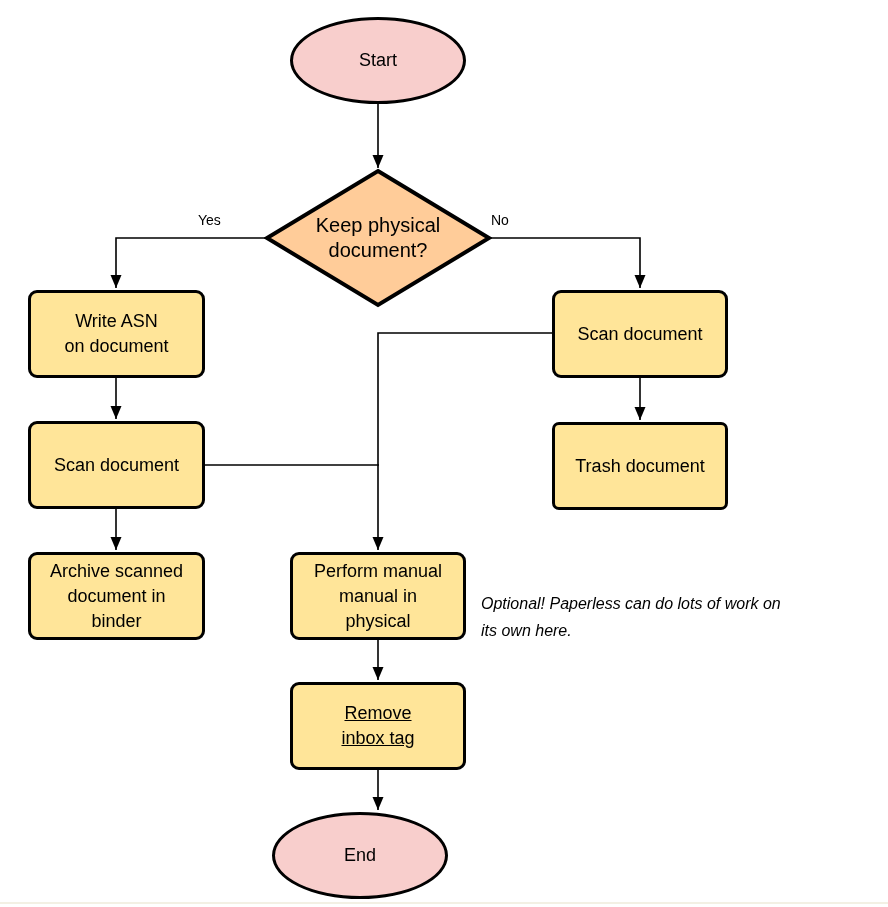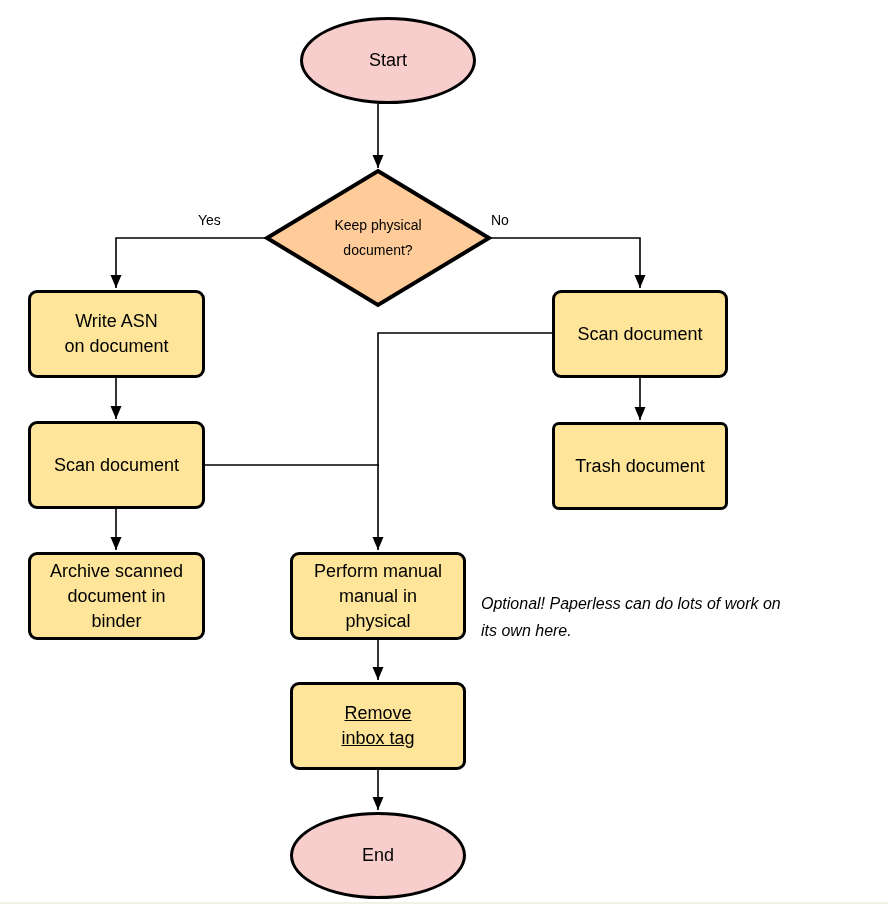--- a/index.html
+++ b/index.html
@@ -45,21 +45,21 @@
     z-index: 1;
   }
   .decision-label {
     position: absolute;
     z-index: 2;
     display: flex;
     flex-direction: column;
     justify-content: center;
     align-items: center;
     text-align: center;
-    font-size: 14px;
+    font-size: 20px;
     line-height: 25px;
   }
   .edge-label {
     position: absolute;
     z-index: 2;
     width: 60px;
     text-align: left;
     font-size: 14px;
     line-height: 20px;
   }
@@ -100,21 +100,21 @@
       <polyline points="116,378 116,419" marker-end="url(#arw)"></polyline>
       <polyline points="116,509 116,550" marker-end="url(#arw)"></polyline>
       <polyline points="640,378 640,420" marker-end="url(#arw)"></polyline>
       <polyline points="552,333 378,333 378,550" marker-end="url(#arw)"></polyline>
       <polyline points="205,465 379,465"></polyline>
       <polyline points="378,640 378,680" marker-end="url(#arw)"></polyline>
       <polyline points="378,770 378,810" marker-end="url(#arw)"></polyline>
     </g>
   </svg>
 
-  <div class="node terminal" style="left:300px; top:17px; width:176px; height:87px;">
+  <div class="node terminal" style="left:290px; top:17px; width:176px; height:87px;">
     <span class="ln">Start</span>
   </div>
 
   <svg class="decision-shape" style="left:264px; top:168px;" width="228" height="140" viewBox="0 0 228 140" xmlns="http://www.w3.org/2000/svg">
     <polygon points="114,3 225,70 114,137 3,70" fill="#FFCC99" stroke="#000000" stroke-width="4" stroke-linejoin="miter"></polygon>
   </svg>
   <div class="decision-label" style="left:264px; top:168px; width:228px; height:140px;">
     <span class="ln">Keep physical</span>
     <span class="ln">document?</span>
   </div>
@@ -154,19 +154,19 @@
   <div class="annotation" style="left:481px; top:590px;">
     <span class="ln">Optional! Paperless can do lots of work on</span>
     <span class="ln">its own here.</span>
   </div>
 
   <div class="node process" style="left:290px; top:682px; width:176px; height:88px;text-decoration:underline;">
     <span class="ln">Remove</span>
     <span class="ln">inbox tag</span>
   </div>
 
-  <div class="node terminal" style="left:290px; top:812px; width:176px; height:87px;">
+  <div class="node terminal" style="left:272px; top:812px; width:176px; height:87px;">
     <span class="ln">End</span>
   </div>
 
   <div class="bottom-separator"></div>
 
 </div>
 
 </body></html>

